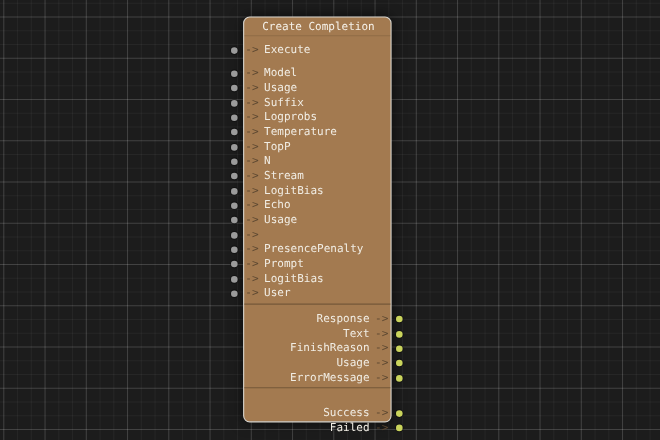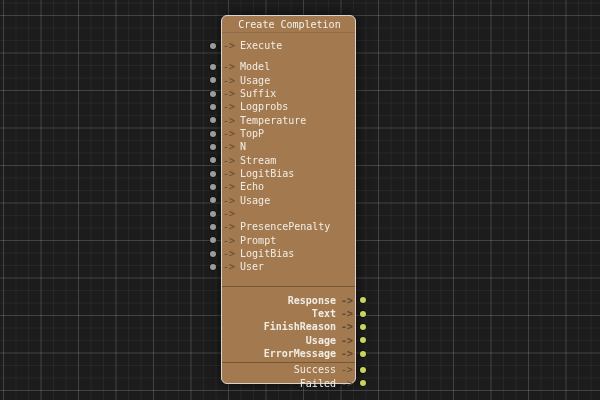--- a/index.html
+++ b/index.html
@@ -42,22 +42,22 @@
   .row.out .arrow{margin-left:5px;}
   .pin{
     position:absolute;top:50%;margin-top:-3px;
     width:6px;height:6px;border-radius:50%;
     box-shadow:0 0 0 1px rgba(0,0,0,0.3);
   }
   .pin.in{left:-12px;background:#9b9b9b;}
   .pin.out{right:-11px;background:#cad45c;}
   .exec-in{margin-top:6px;}
   .params{margin-top:8px;}
-  .outputs{margin-top:12px;border-top:1px solid rgba(60,44,28,0.45);padding-top:7px;font-weight:bold;}
-  .exec-out{margin-top:2px;border-top:1px solid rgba(60,44,28,0.45);padding-top:0;}
+  .outputs{margin-top:2px;border-top:1px solid rgba(60,44,28,0.45);padding-top:7px;}
+  .exec-out{margin-top:2px;border-top:1px solid rgba(60,44,28,0.45);padding-top:16px;}
 </style>
 </head>
 <body>
 
 <div class="node">
   <div class="title">Create Completion</div>
   <div class="exec-in">
       <div class="row in">
         <span class="pin in"></span>
         <span class="arrow">-&gt;</span>

